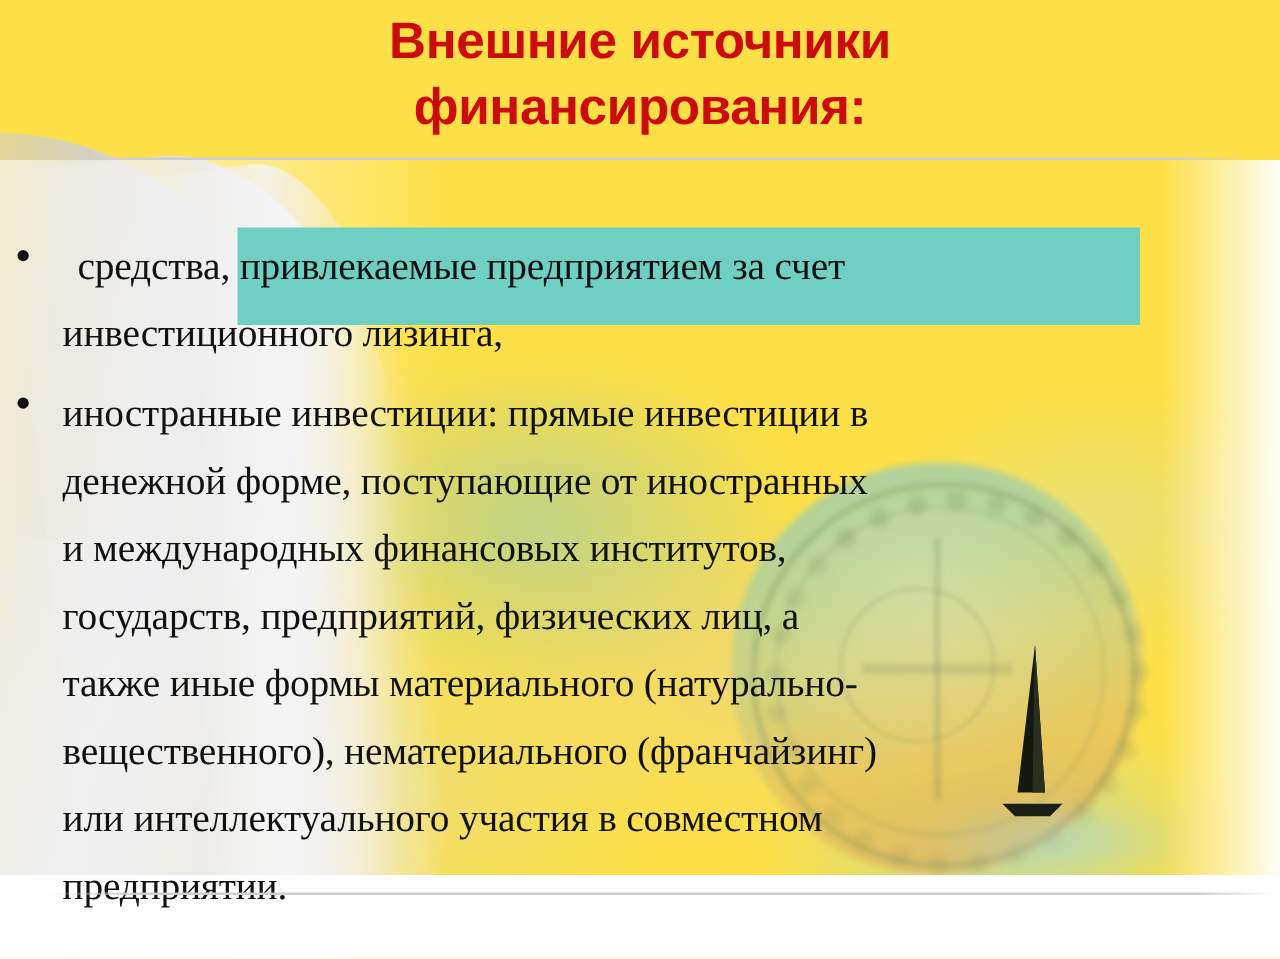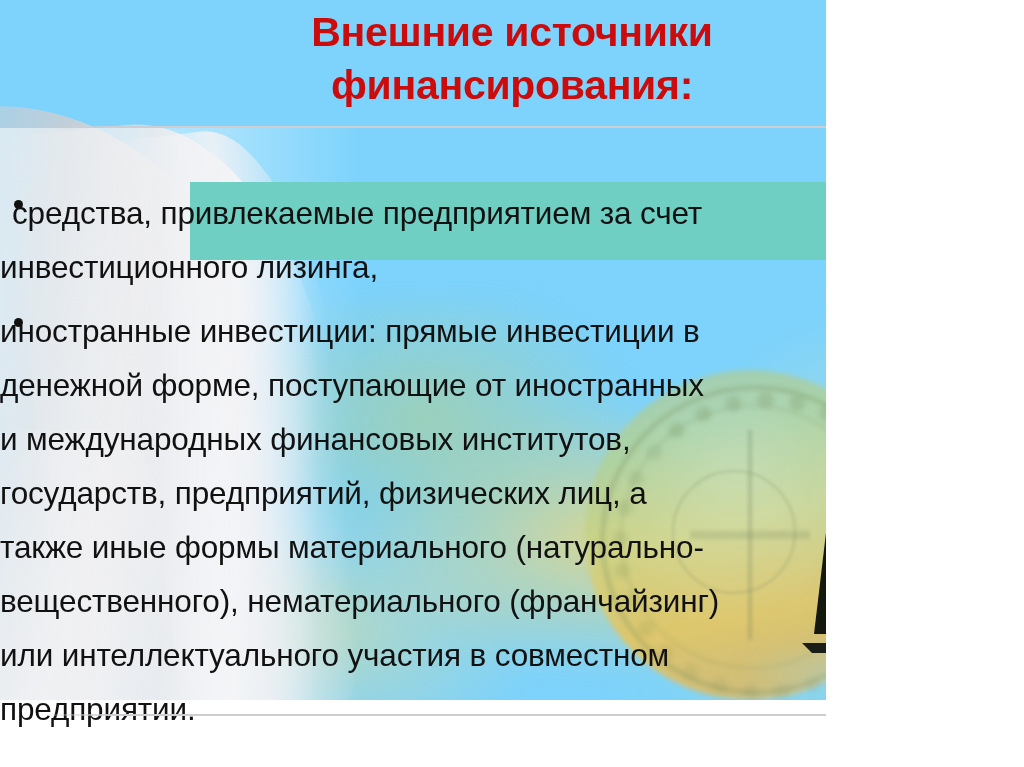--- a/index.html
+++ b/index.html
@@ -5,24 +5,24 @@
   html, body {
     margin: 0;
     padding: 0;
     background: #ffffff;
   }
   body {
     font-family: "Liberation Sans", sans-serif;
   }
   #slide {
     position: relative;
-    width: 826px;
+    width: 1024px;
     height: 767px;
     overflow: hidden;
-    background: #7dd3fc;
+    background: #fde047;
   }
 
   
   .bg-layer {
     position: absolute;
     pointer-events: none;
   }
 
   
   #bg-wash {
@@ -194,21 +194,23 @@
 
   
   #body {
     position: absolute;
     left: 0;
     top: 186px;
     width: 1024px;
   }
   .bullet-row {
     position: relative;
+    padding-left: 50px;
     margin-bottom: 10px;
+    font-family: Liberation Serif, serif;
   }
   .bullet-marker {
     position: absolute;
     left: 14px;
     top: 14px;
     width: 9px;
     height: 9px;
     border-radius: 50%;
     background: #111111;
   }

